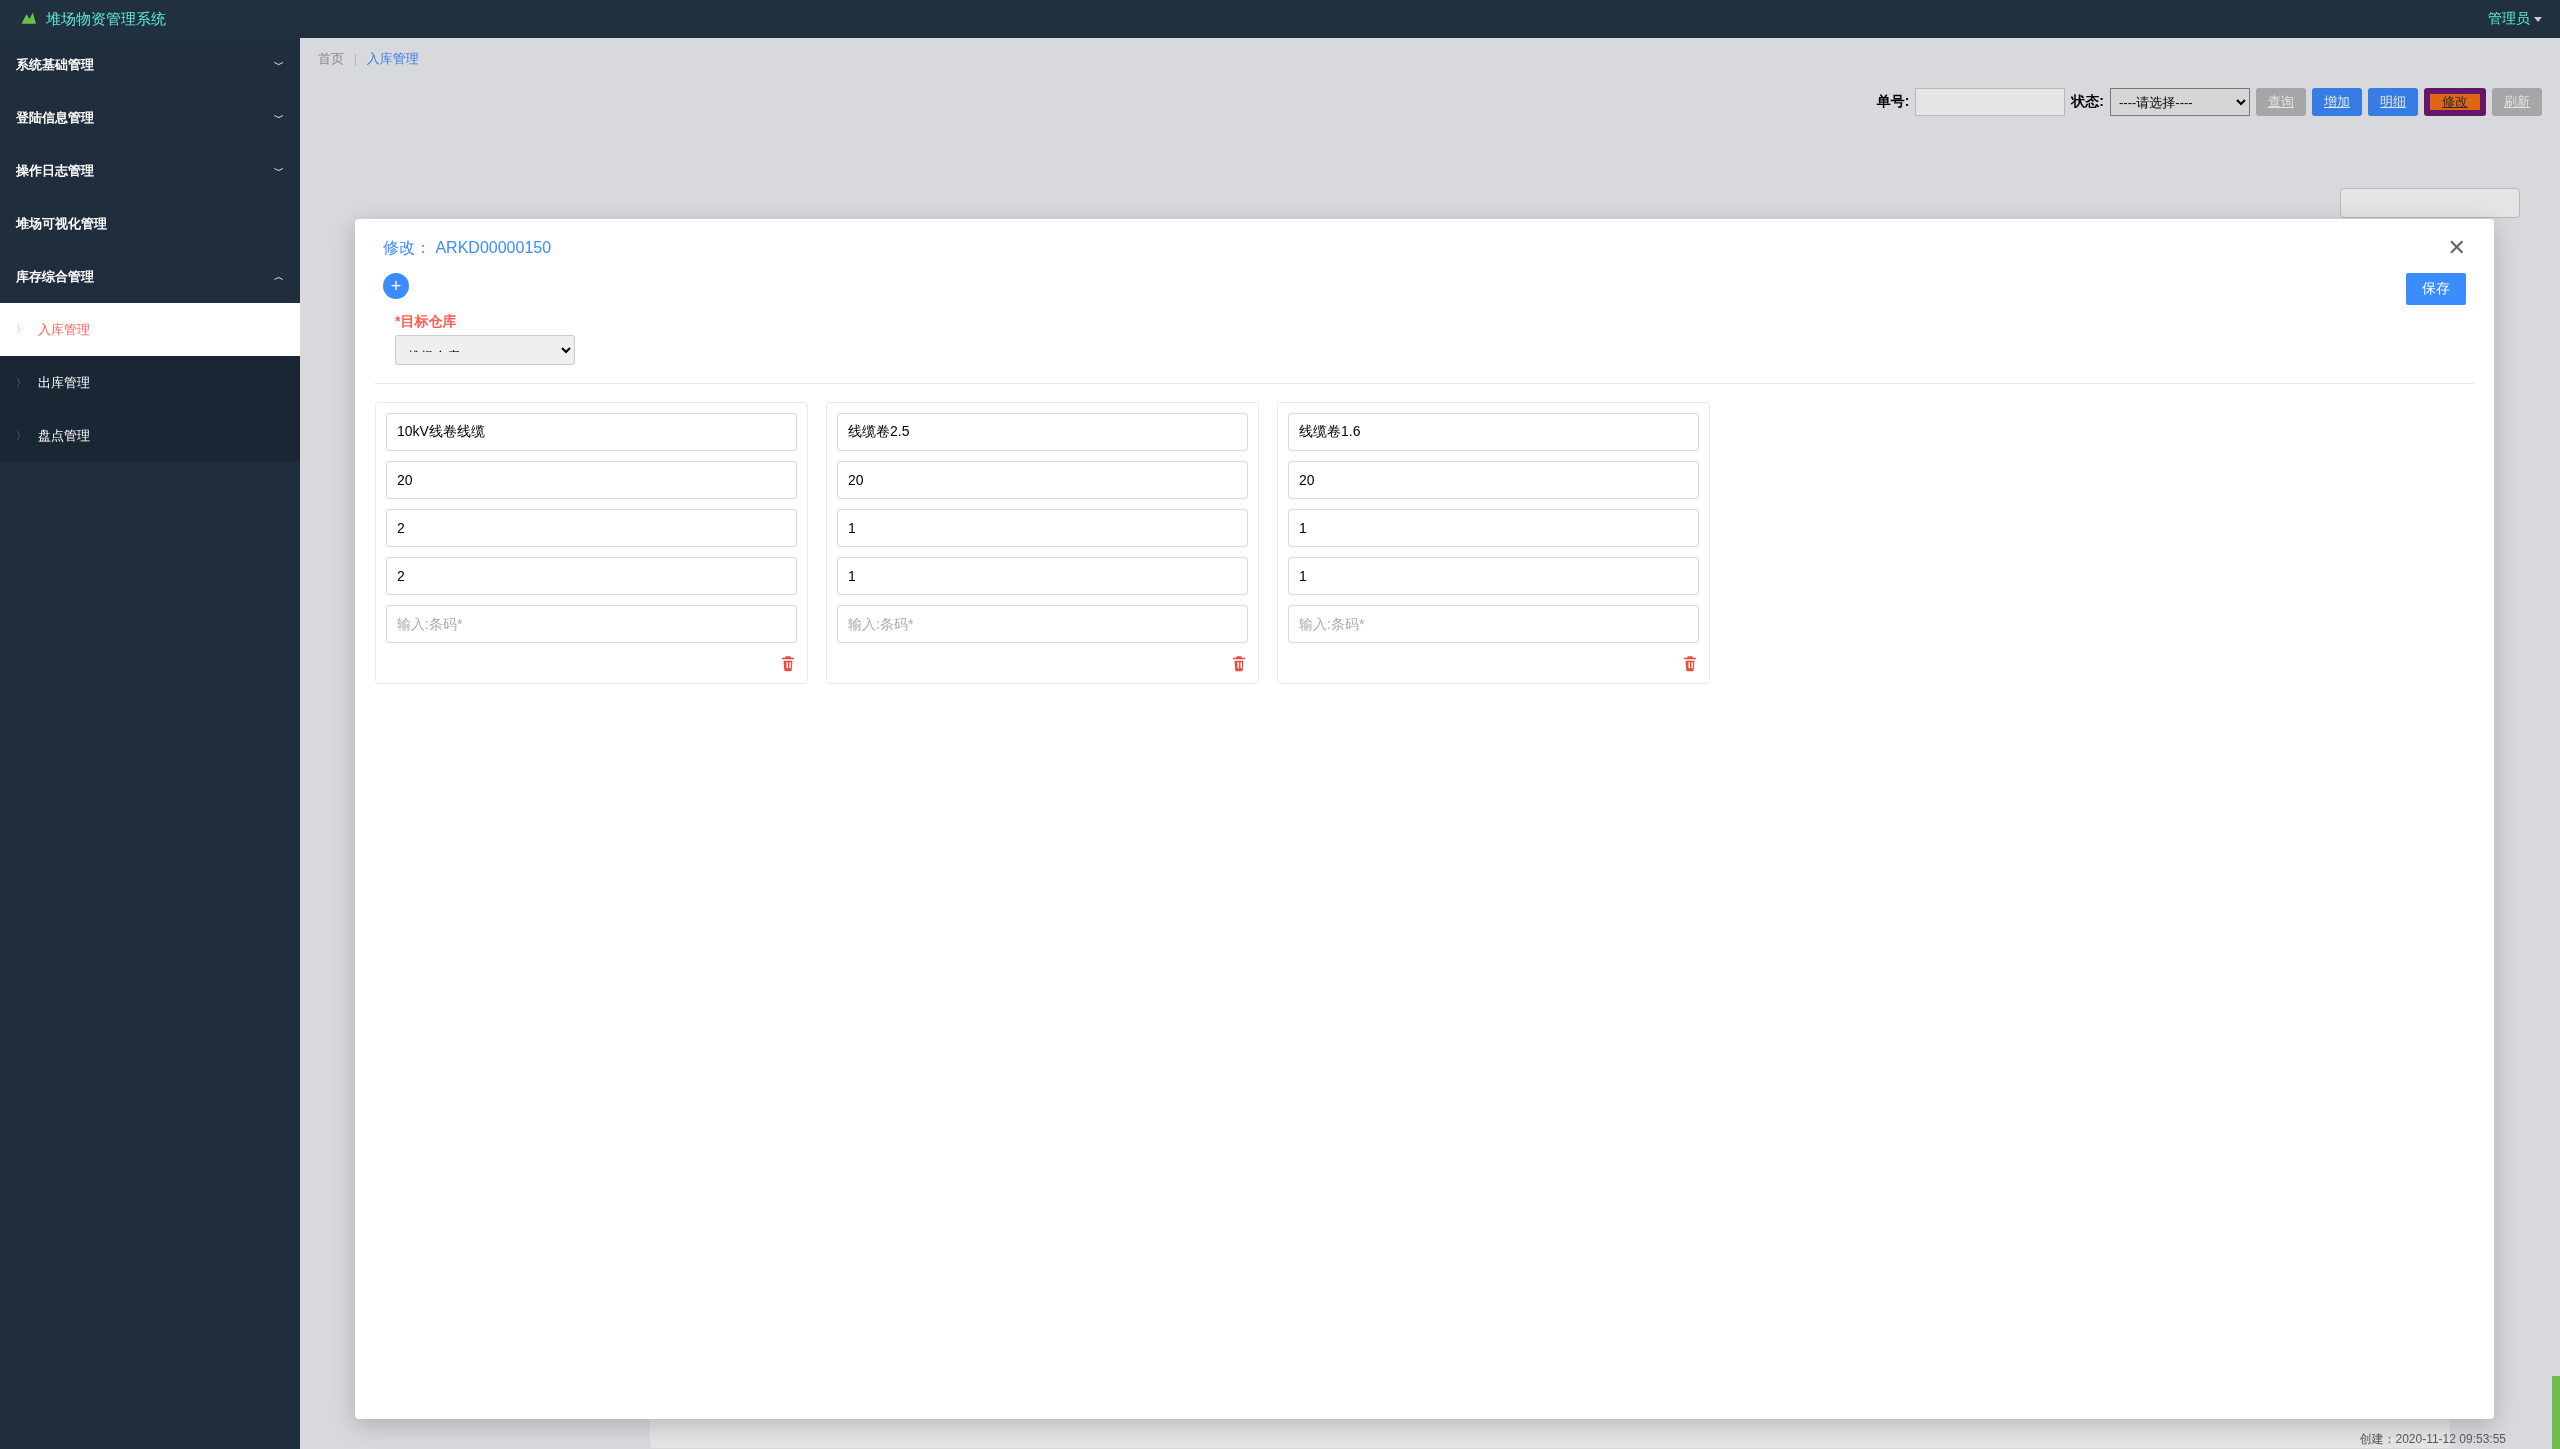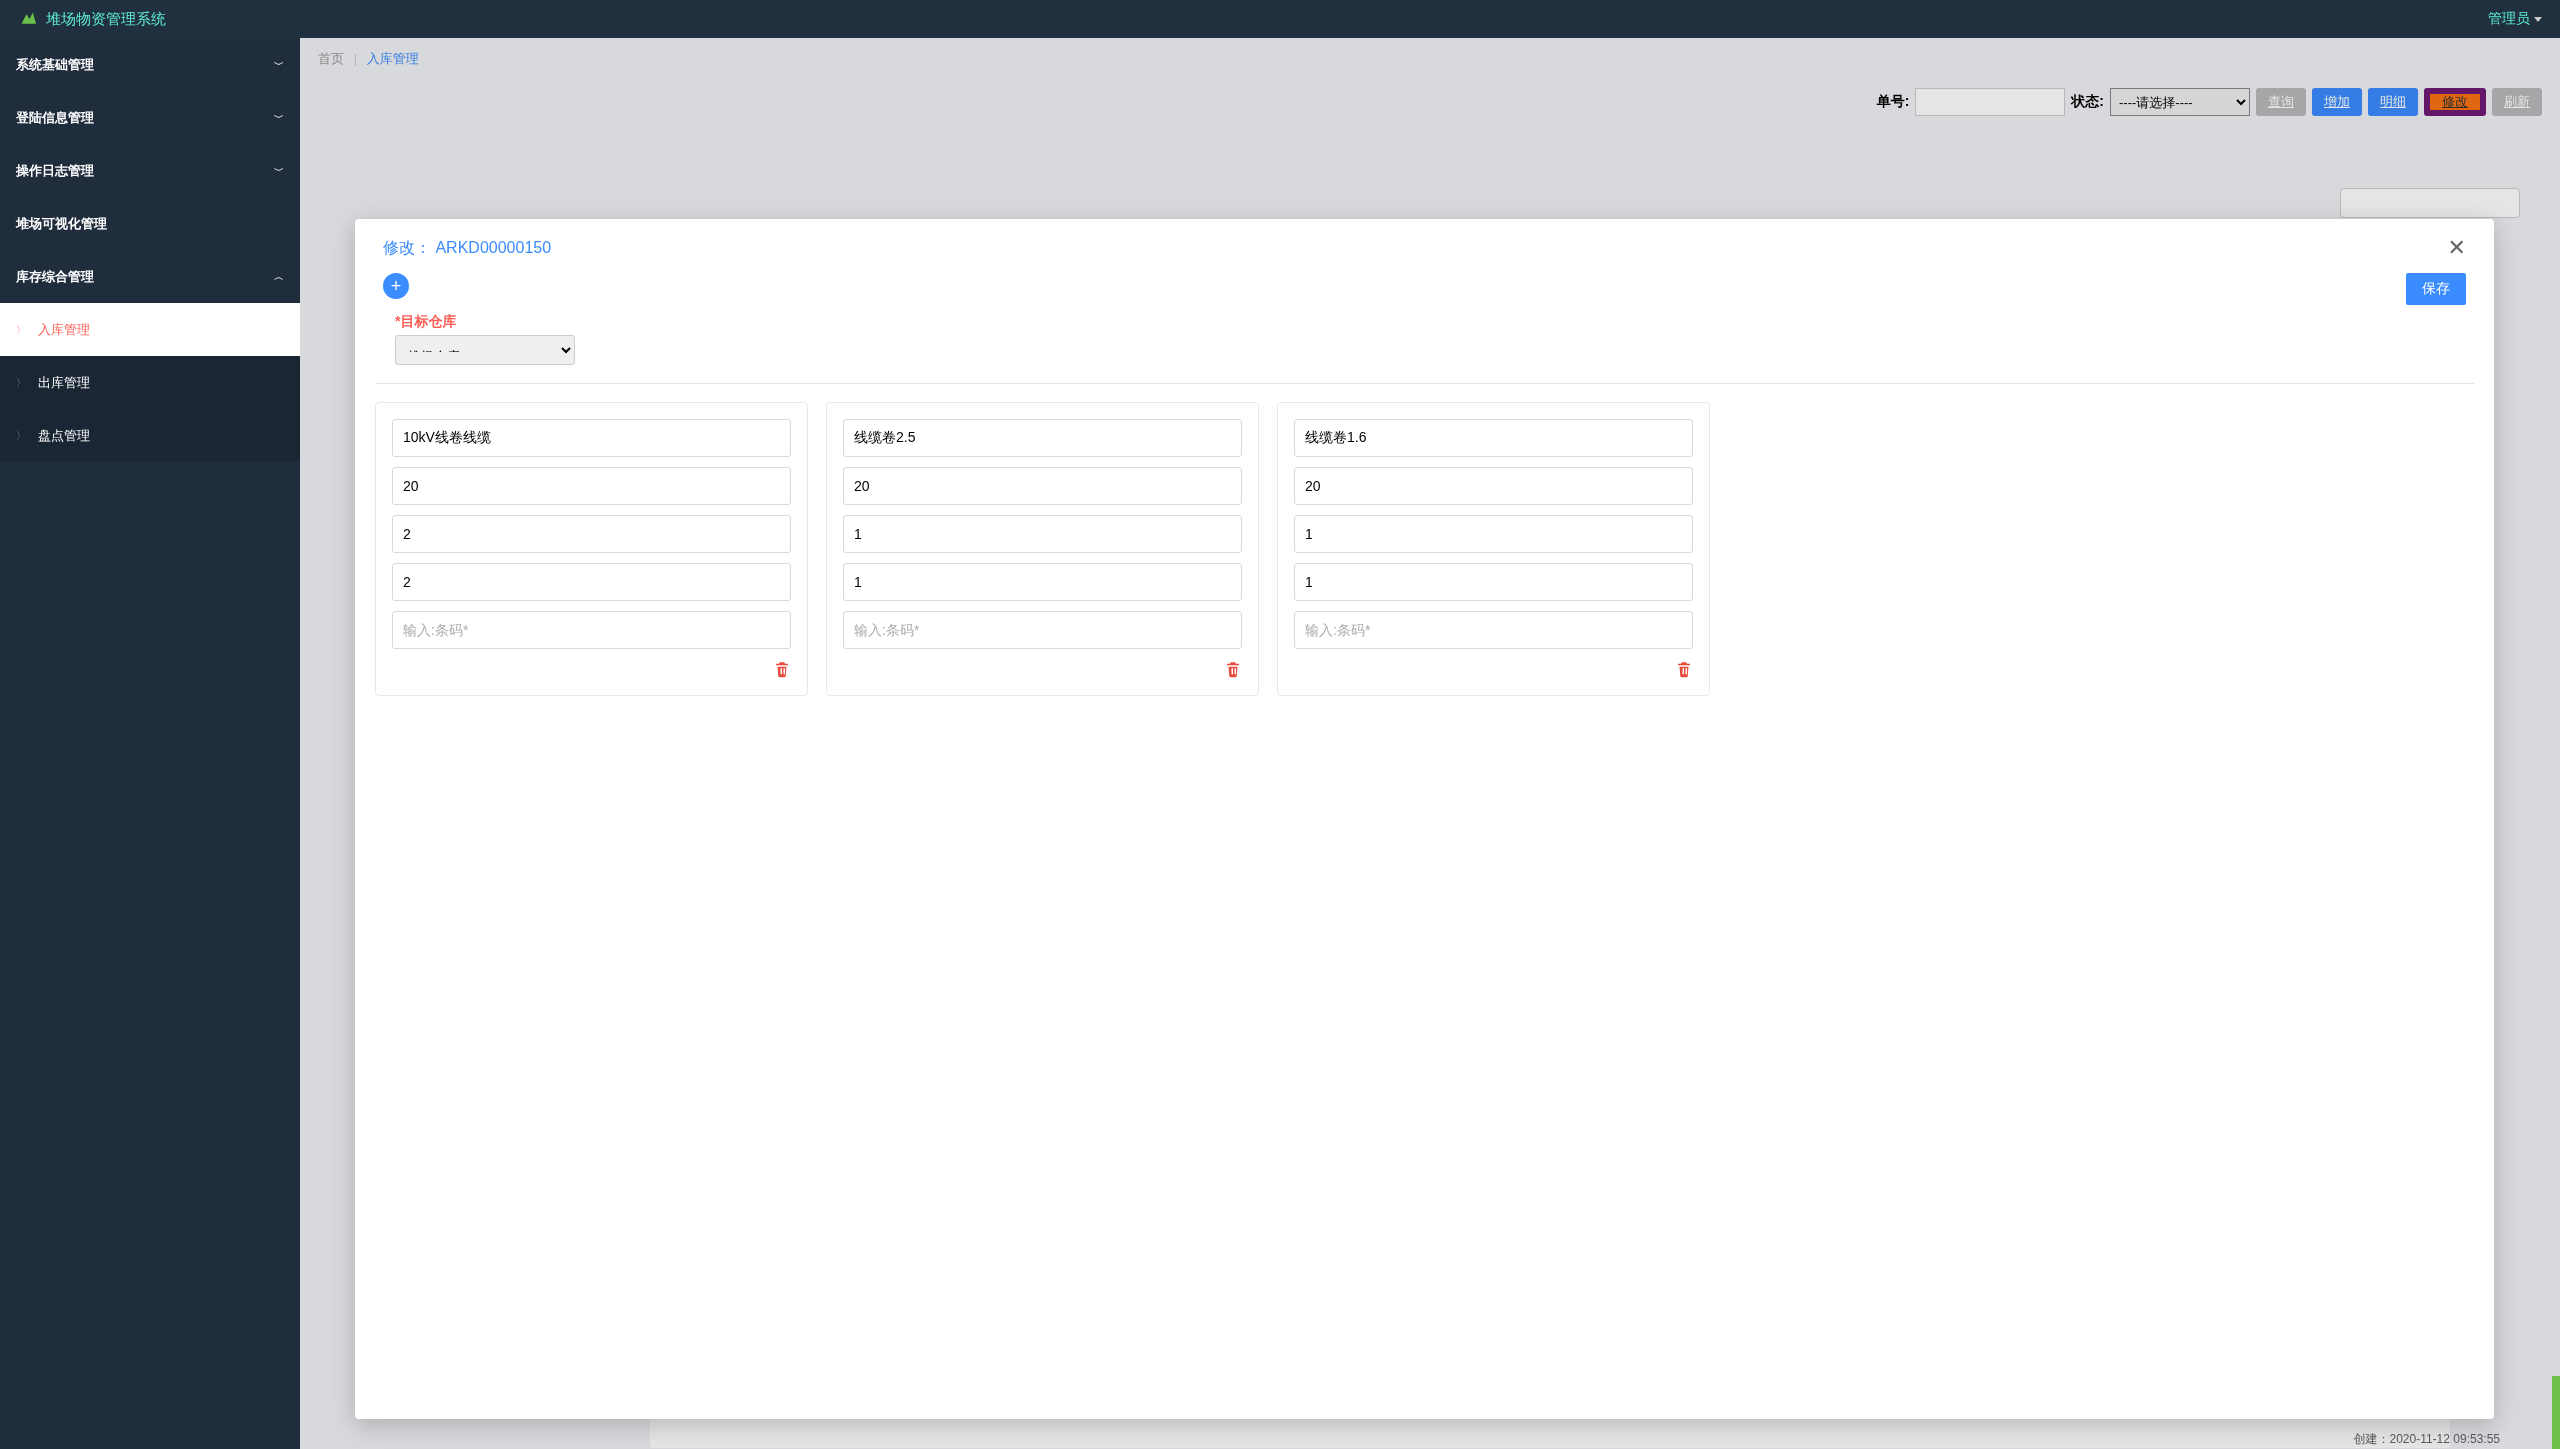--- a/index.html
+++ b/index.html
@@ -57,21 +57,21 @@
 .add-circle { width:26px; height:26px; border-radius:50%; background:#3b8cff; color:#fff; display:flex; align-items:center; justify-content:center; font-size:18px; cursor:pointer; }
 .save-btn { background:#3b8cff; color:#fff; height:32px; padding:0 16px; border:none; border-radius:2px; font-size:14px; cursor:pointer; }
 
 .target-row { padding:0 28px 18px 40px; }
 .target-label { color:#fb5f56; font-weight:600; font-size:14px; margin-bottom:4px; }
 .target-row select { width:180px; height:30px; border:1px solid #ccc; border-radius:3px; font-size:13px; padding:12px 8px; }
 
 .divider { height:1px; background:#e5e5e5; margin:0 20px; }
 
 .cards { display:flex; gap:18px; padding:18px 20px; flex-wrap:wrap; }
-.card { width:433px; border:1px solid #e9e9e9; border-radius:4px; padding:16px; background:#fff; }
+.card { width:433px; border:1px solid #e9e9e9; border-radius:4px; padding:10px; background:#fff; }
 .card input { width:100%; height:38px; border:1px solid #d9d9d9; border-radius:3px; padding:0 10px; font-size:14px; margin-bottom:10px; }
 .card input::placeholder { color:#aaa; }
 .card .del-row { display:flex; justify-content:flex-end; }
 .trash-icon { width:18px; height:20px; cursor:pointer; }
 
 
 .scroll-stripe { position:absolute; right:0; top:1376px; width:8px; height:73px; background:#6cbf4b; }
 </style>
 </head>
 <body>
@@ -142,21 +142,21 @@
     <button class="btn gray">查询</button>
     <button class="btn blue">增加</button>
     <button class="btn blue">明细</button>
     <button class="btn yellow">修改</button>
     <button class="btn gray">刷新</button>
   </div>
 
   <div class="behind-cards">
     <div class="ghost-card" style="top:0; right:20px; width:180px; height:30px;"></div>
     <div class="ghost-card" style="left:0; top:50px; width:1800px; height:1210px; border:none;"></div>
-    <span class="ghost-txt" style="right:40px; bottom:0;">创建：2020-11-12 09:53:55</span>
+    <span class="ghost-txt" style="right:34px; bottom:0;">创建：2020-11-12 09:53:55</span>
   </div>
 </div>
 
 <div class="overlay"></div>
 
 <div class="modal">
   <div class="modal-head">
     <span class="modal-title">修改： ARKD00000150</span>
     <span class="modal-close">✕</span>
   </div>

